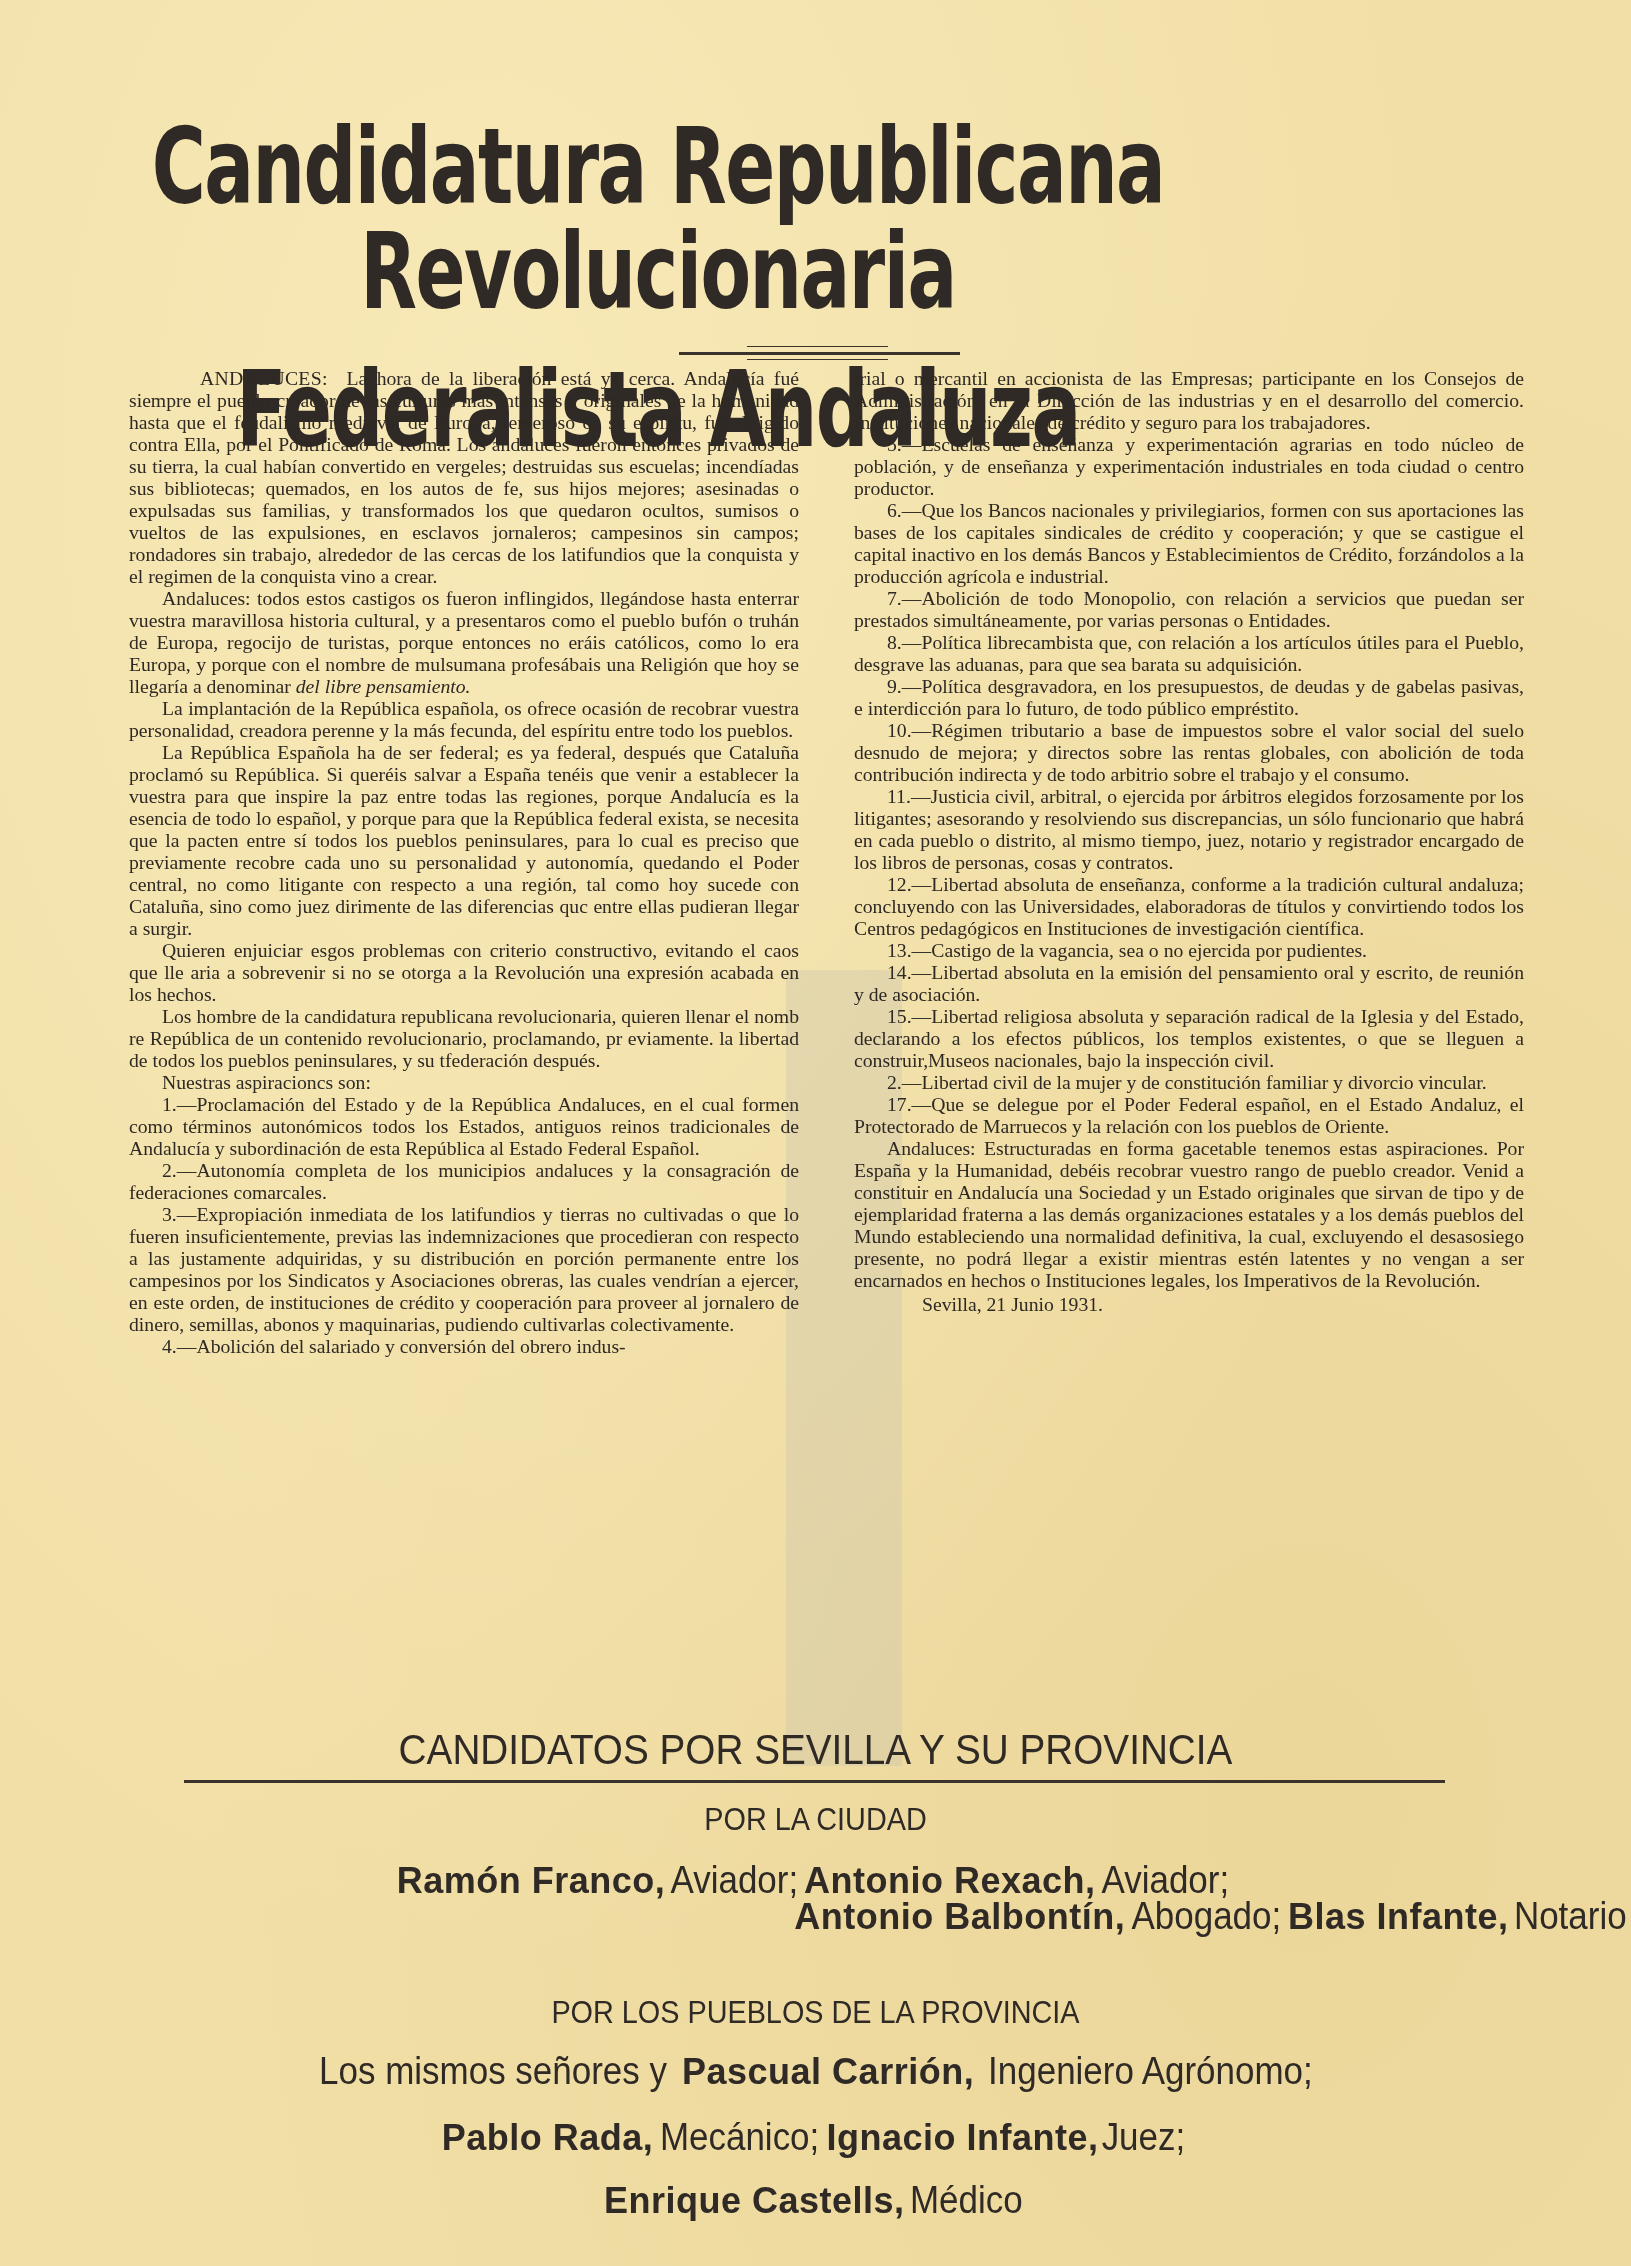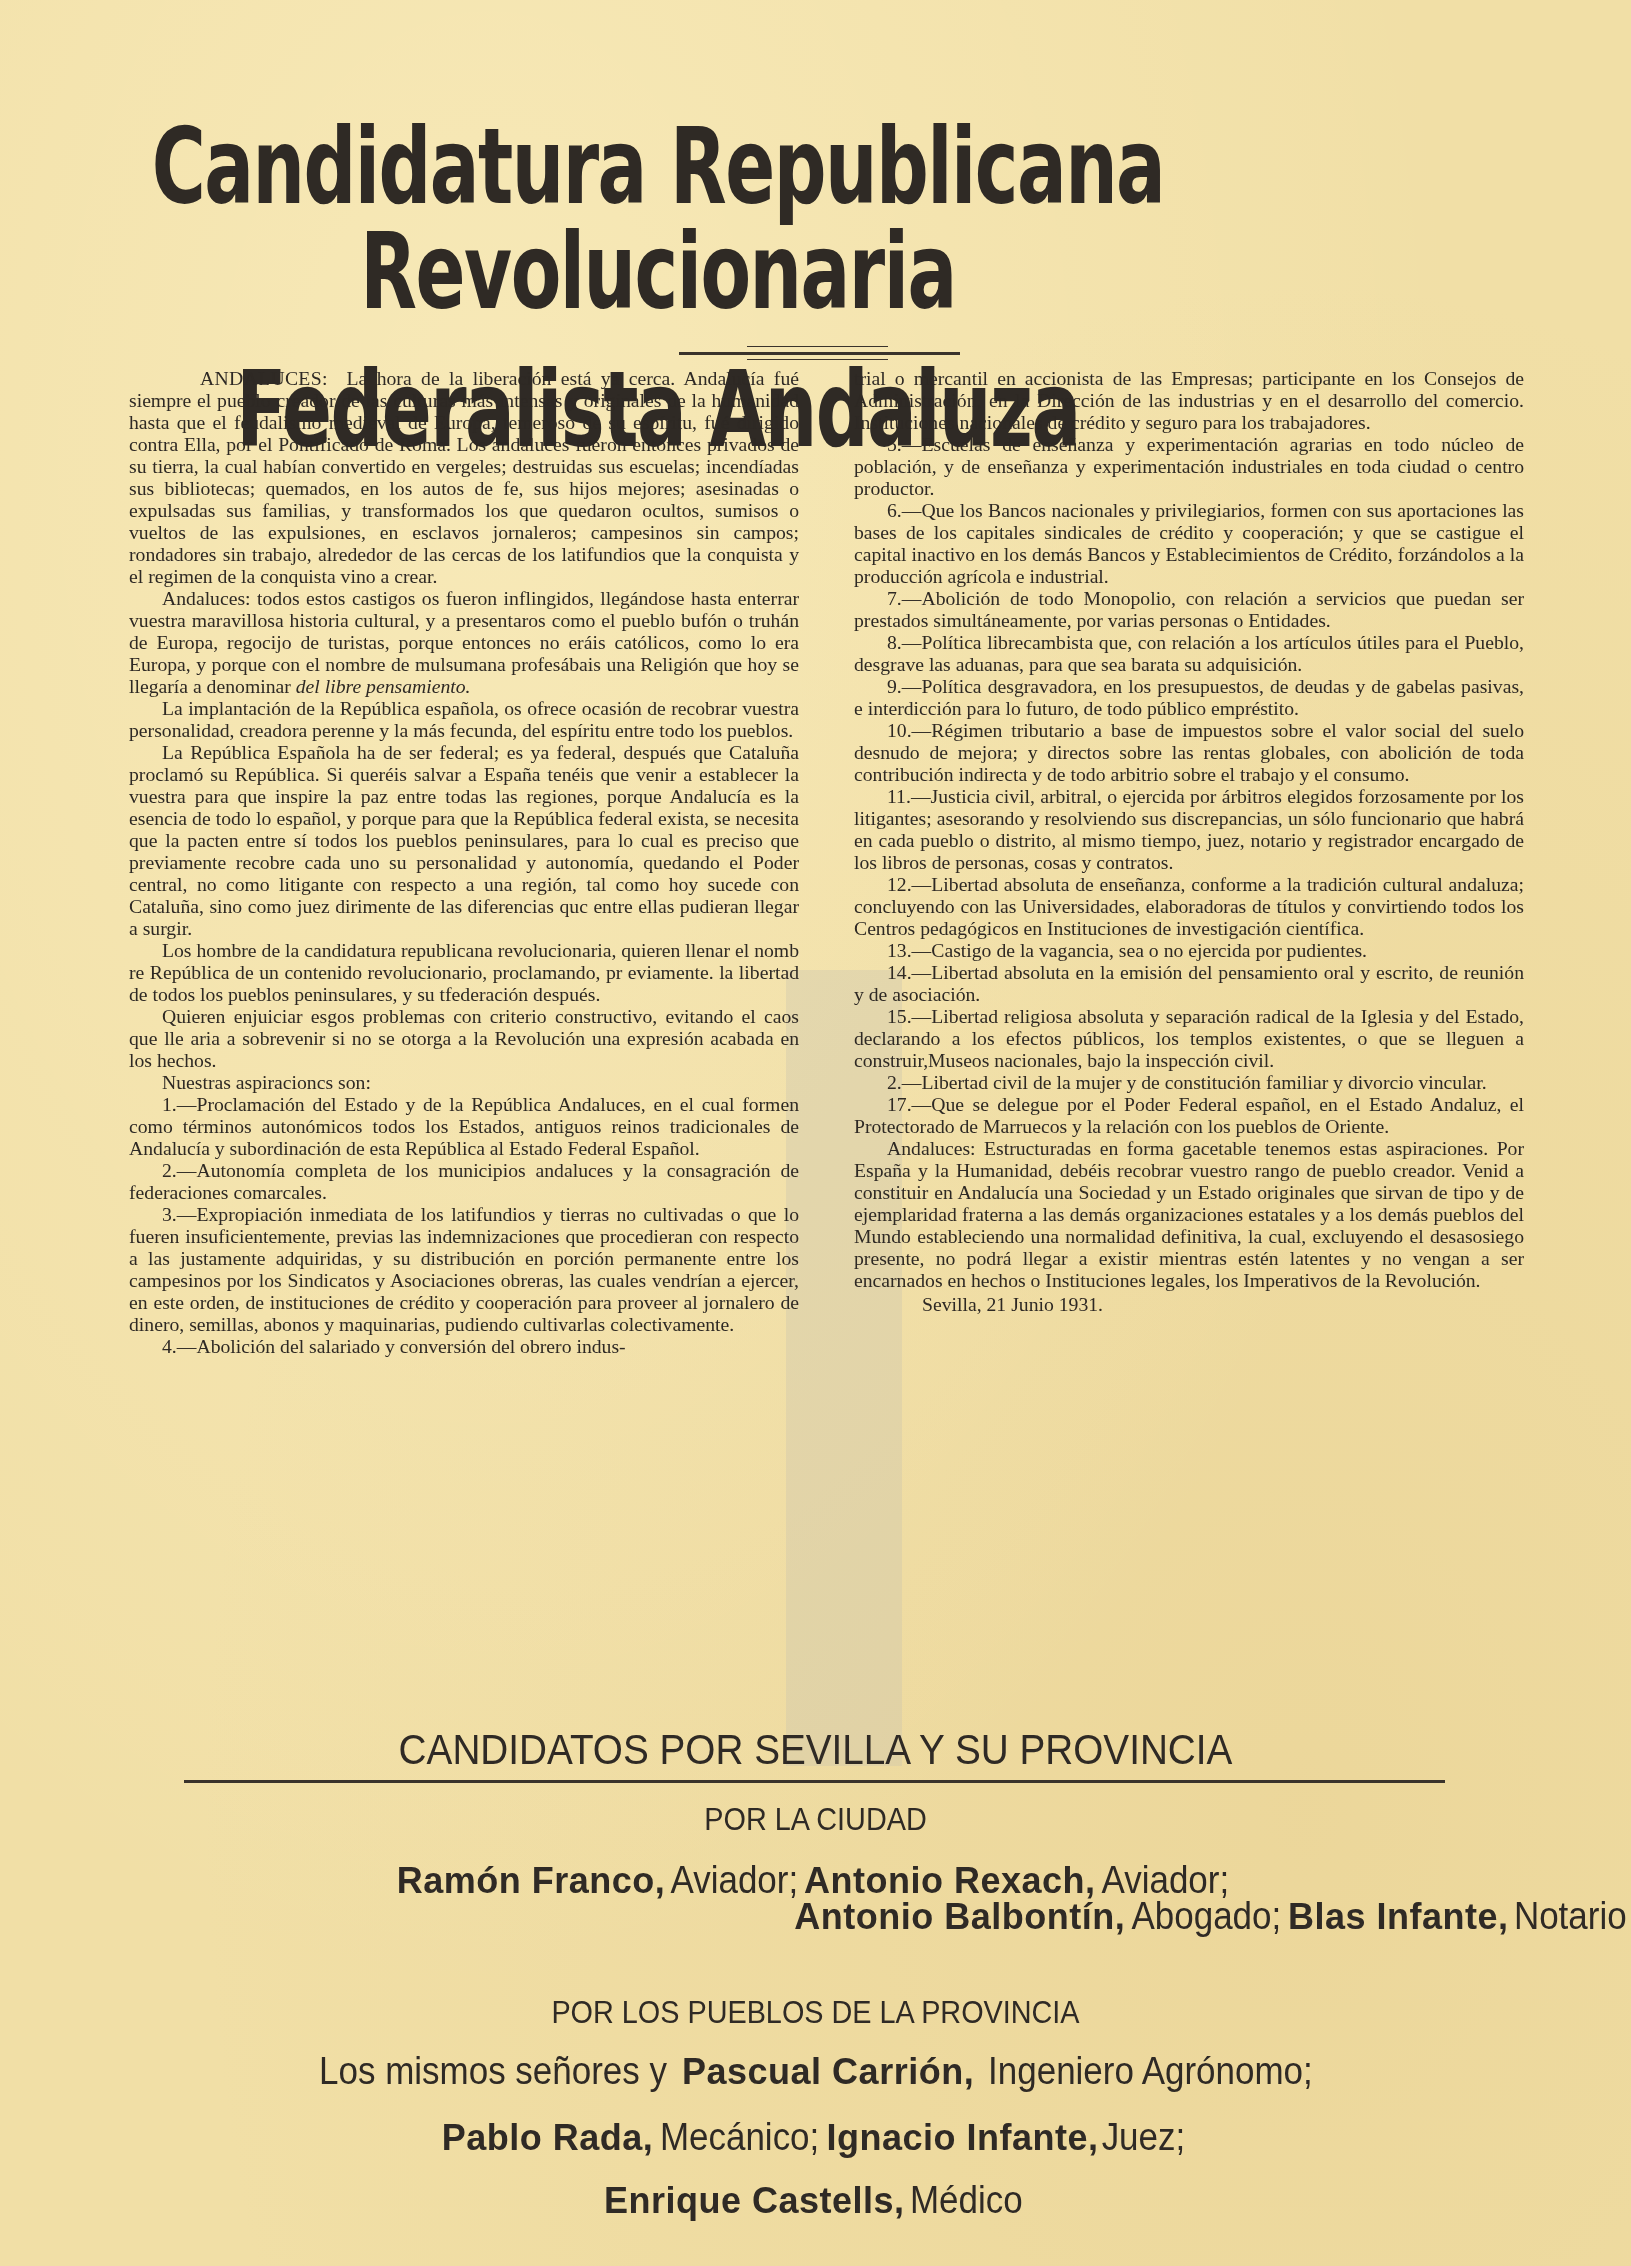--- a/index.html
+++ b/index.html
@@ -76,22 +76,22 @@
   <div class="l" style="left:68px; top:3.9px; width:141px; height:1.5px;"></div>
   <div class="l" style="left:0; top:9.7px; width:281px; height:2.9px;"></div>
   <div class="l" style="left:68px; top:16.5px; width:141px; height:1.5px;"></div>
 </div>
 
 <div class="col left">
   <p><span class="lead">ANDALUCES:</span>&nbsp;&nbsp;<span>La hora de la liberación está ya cerca. Andalucía fué siempre el pueblo creador de las culturas más intensas y originales de la humanidad hasta que el feudalismo medieval de Europa, temeroso de su espíritu, fué dirigido contra Ella, por el Pontificado de Roma. Los andaluces fueron entonces privados de su tierra, la cual habían convertido en vergeles; destruidas sus escuelas; incendíadas sus bibliotecas; quemados, en los autos de fe, sus hijos mejores; asesinadas o expulsadas sus familias, y transformados los que quedaron ocultos, sumisos o vueltos de las expulsiones, en esclavos jornaleros; campesinos sin campos; rondadores sin trabajo, alrededor de las cercas de los latifundios que la conquista y el regimen de la conquista vino a crear.</span></p>
   <p><span>Andaluces: todos estos castigos os fueron inflingidos, llegándose hasta enterrar vuestra maravillosa historia cultural, y a presentaros como el pueblo bufón o truhán de Europa, regocijo de turistas, porque entonces no eráis católicos, como lo era Europa, y porque con el nombre de mulsumana profesábais una Religión que hoy se llegaría a denominar</span> <em>del libre pensamiento.</em></p>
   <p>La implantación de la República española, os ofrece ocasión de recobrar vuestra personalidad, creadora perenne y la más fecunda, del espíritu entre todo los pueblos.</p>
   <p>La República Española ha de ser federal; es ya federal, después que Cataluña proclamó su República. Si queréis salvar a España tenéis que venir a establecer la vuestra para que inspire la paz entre todas las regiones, porque Andalucía es la esencia de todo lo español, y porque para que la República federal exista, se necesita que la pacten entre sí todos los pueblos peninsulares, para lo cual es preciso que previamente recobre cada uno su personalidad y autonomía, quedando el Poder central, no como litigante con respecto a una región, tal como hoy sucede con Cataluña, sino como juez dirimente de las diferencias quc entre ellas pudieran llegar a surgir.</p>
+  <p>Quieren enjuiciar esgos problemas con criterio constructivo, evitando el caos que lle aria a sobrevenir si no se otorga a la Revolución una expresión acabada en los hechos.</p>
   <p>Los hombre de la candidatura republicana revolucionaria, quieren llenar el nomb re República de un contenido revolucionario, proclamando, pr eviamente. la libertad de todos los pueblos peninsulares, y su tfederación después.</p>
-  <p>Quieren enjuiciar esgos problemas con criterio constructivo, evitando el caos que lle aria a sobrevenir si no se otorga a la Revolución una expresión acabada en los hechos.</p>
   <p>Nuestras aspiracioncs son:</p>
   <p>1.—Proclamación del Estado y de la República Andaluces, en el cual formen como términos autonómicos todos los Estados, antiguos reinos tradicionales de Andalucía y subordinación de esta República al Estado Federal Español.</p>
   <p>2.—Autonomía completa de los municipios andaluces y la consagración de federaciones comarcales.</p>
   <p>3.—Expropiación inmediata de los latifundios y tierras no cultivadas o que lo fueren insuficientemente, previas las indemnizaciones que procedieran con respecto a las justamente adquiridas, y su distribución en porción permanente entre los campesinos por los Sindicatos y Asociaciones obreras, las cuales vendrían a ejercer, en este orden, de instituciones de crédito y cooperación para proveer al jornalero de dinero, semillas, abonos y maquinarias, pudiendo cultivarlas colectivamente.</p>
   <p>4.—Abolición del salariado y conversión del obrero indus-</p>
 </div>
 
 <div class="col right">
   <p class="noindent">trial o mercantil en accionista de las Empresas; participante en los Consejos de Administración, en la Dirección de las industrias y en el desarrollo del comercio. Instituciones nacionales de crédito y seguro para los trabajadores.</p>
   <p>5.—Escuelas de enseñanza y experimentación agrarias en todo núcleo de población, y de enseñanza y experimentación industriales en toda ciudad o centro productor.</p>

